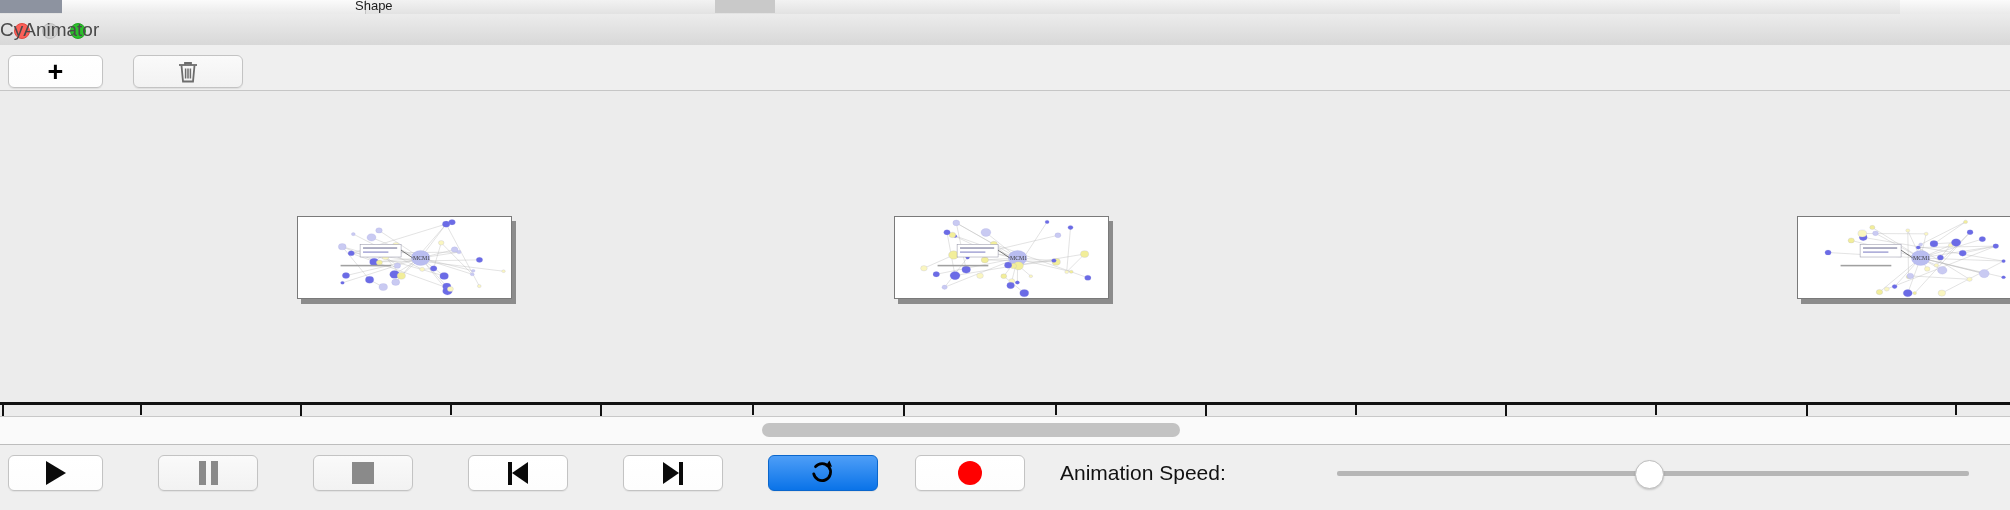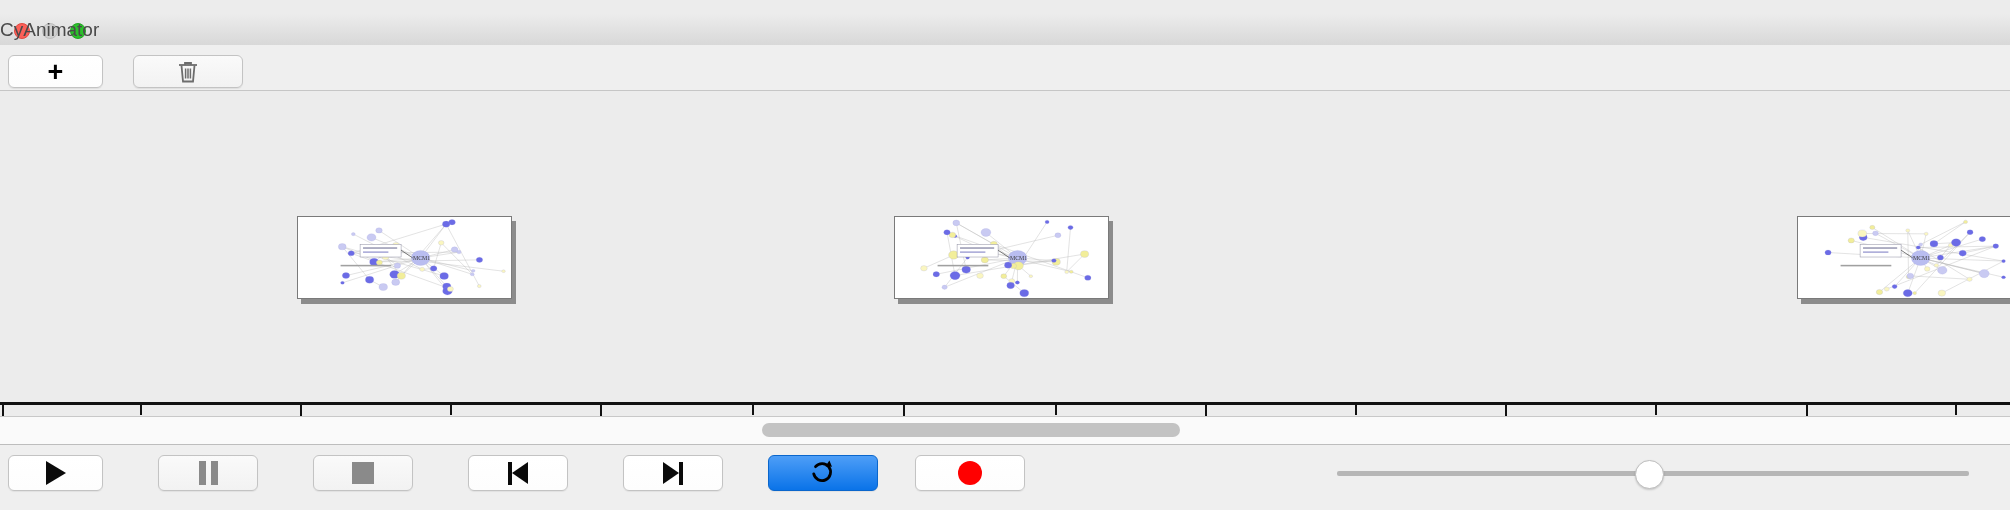--- a/index.html
+++ b/index.html
@@ -88,20 +88,32 @@
   .g-next s{display:block;width:0;height:0;border-left:16px solid #0a0a0a;
     border-top:11px solid transparent;border-bottom:11px solid transparent;}
   .g-next b{display:block;width:4px;height:23px;background:#0a0a0a;}
   .g-rec{width:24px;height:24px;border-radius:50%;background:#ff0000;}
 </style>
 </head>
 <body>
 
 <div id="app">
 
+  <div class="bg-strip">
+    <div class="bg-dark"></div>
+    <div class="bg-tab" style="left:62px;width:70px;"></div>
+    <div class="bg-tab" style="left:132px;width:48px;"></div>
+    <div class="bg-tab" style="left:180px;width:65px;"></div>
+    <div class="bg-tab" style="left:245px;width:60px;"></div>
+    <div class="bg-tab" style="left:305px;width:60px;"></div>
+    <div class="bg-txt" style="left:355px;">Shape</div>
+    <div class="bg-gray" style="left:715px;width:60px;"></div>
+    <div class="bg-tab" style="left:1900px;width:55px;"></div>
+    <div class="bg-tab" style="left:1955px;width:55px;"></div>
+  </div>
 
   <div class="titlebar">
     <div class="traffic tl-close"></div>
     <div class="traffic tl-min"></div>
     <div class="traffic tl-max"></div>
     <div class="wtitle">CyAnimator</div>
   </div>
 
   <div class="toolbar">
     <div id="add-btn" class="btn white">
@@ -413,16 +425,17 @@
         <div class="cbtn btn blue" style="left: 768px; width: 110px;">
           <div><svg width="26" height="26" viewBox="0 0 26 26">
               <path d="M4.5 14.5a8.5 8.5 0 1 1 3.2 6.6" fill="none" stroke="#000" stroke-width="2.8" stroke-linecap="round" transform="rotate(40 13 13)"></path>
               <path d="M19.4 2.6 l2.6 6.2 -6.6 -0.6 z" fill="#000"></path>
             </svg></div>
         </div>
         <div class="cbtn btn white" style="left: 915px; width: 110px;">
           <div class="g-rec"></div>
         </div>
       </div>
+    <div class="speedlabel" id="speedlabel" style="left: 1060px;">Animation Speed:</div>
     <div class="slider" id="sliderTrack" style="left: 1337px; width: 632px;"></div>
     <div class="sthumb" id="sliderThumb" style="left: 1635px;"></div>
   </div>
 </div>
 
 </body></html>

